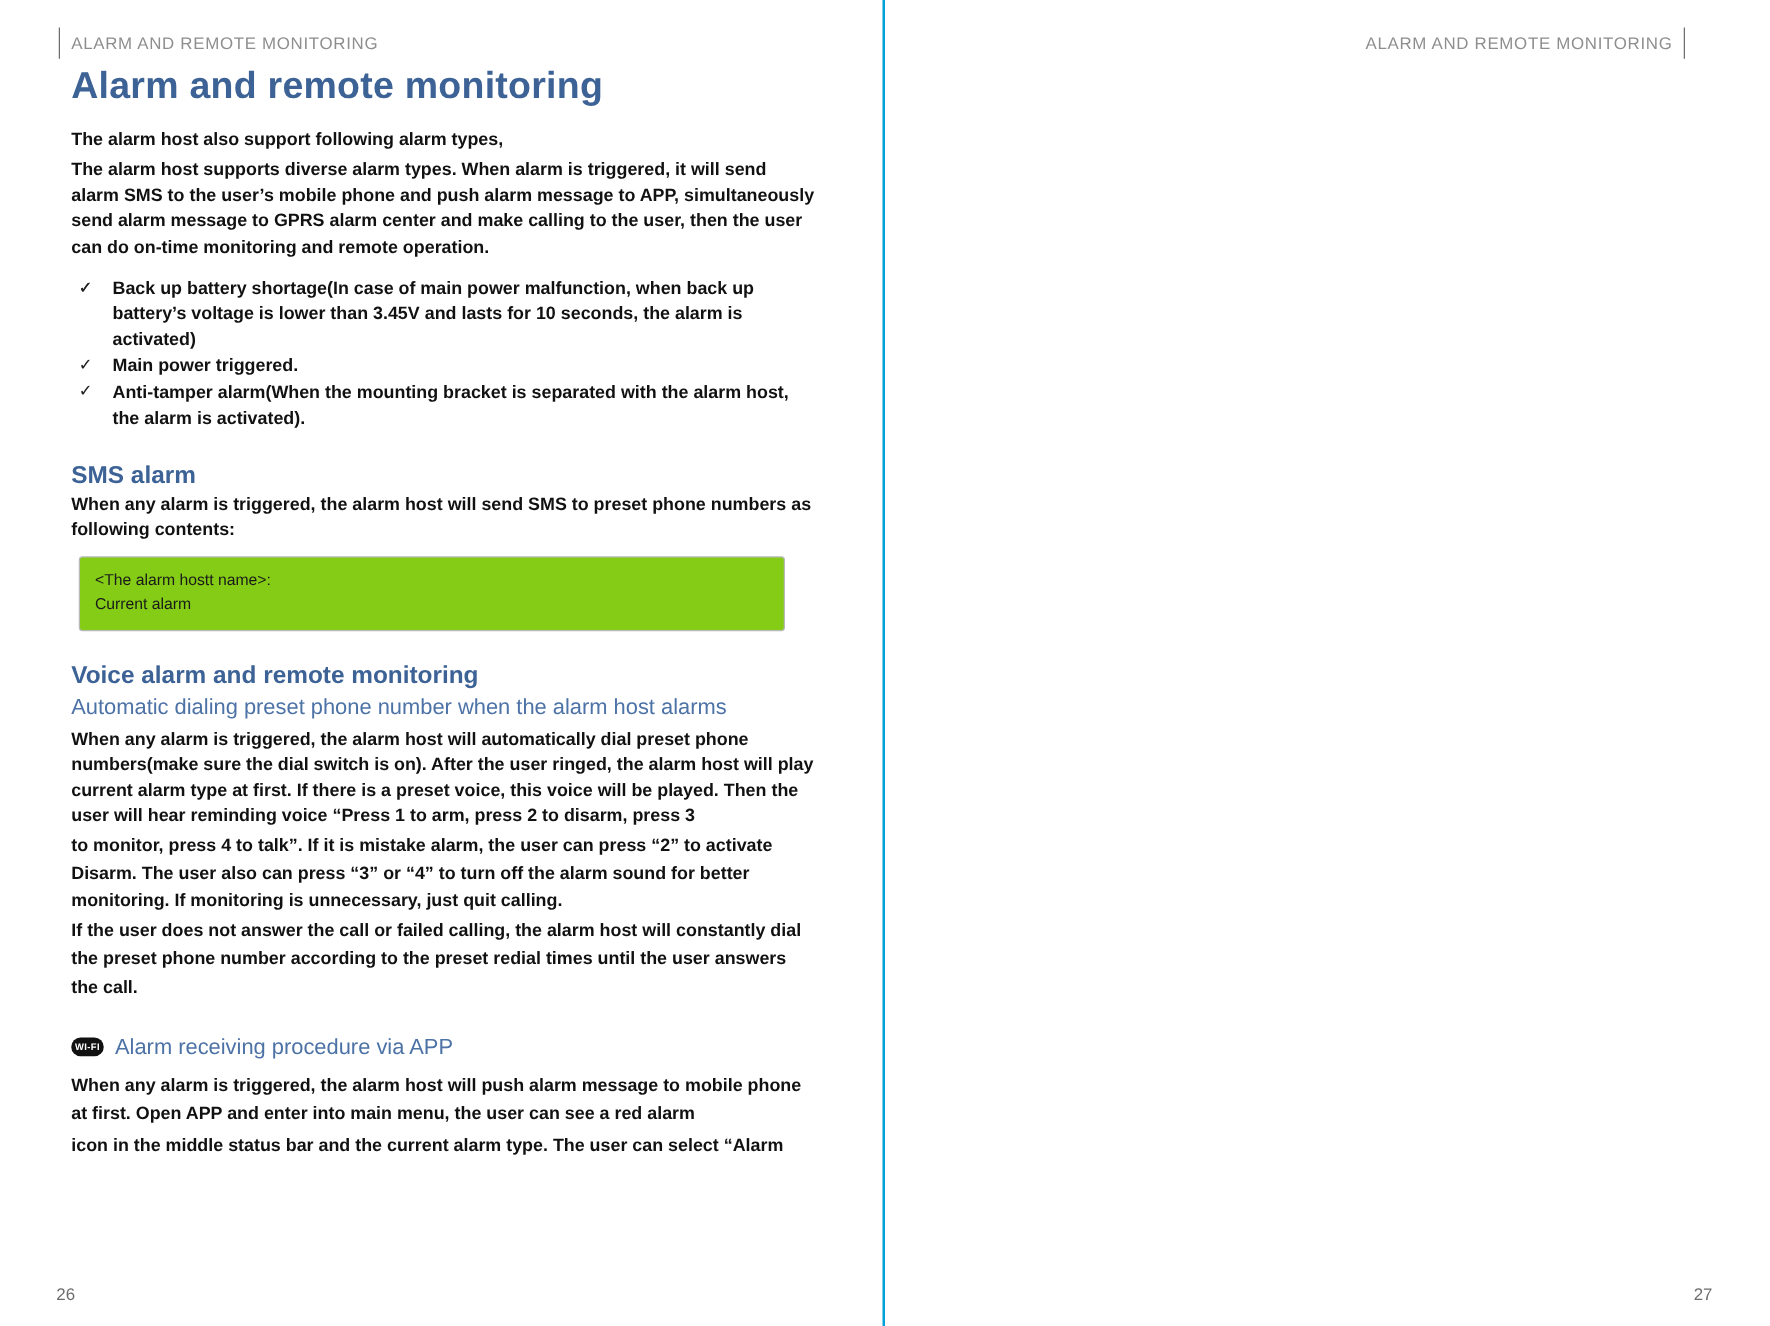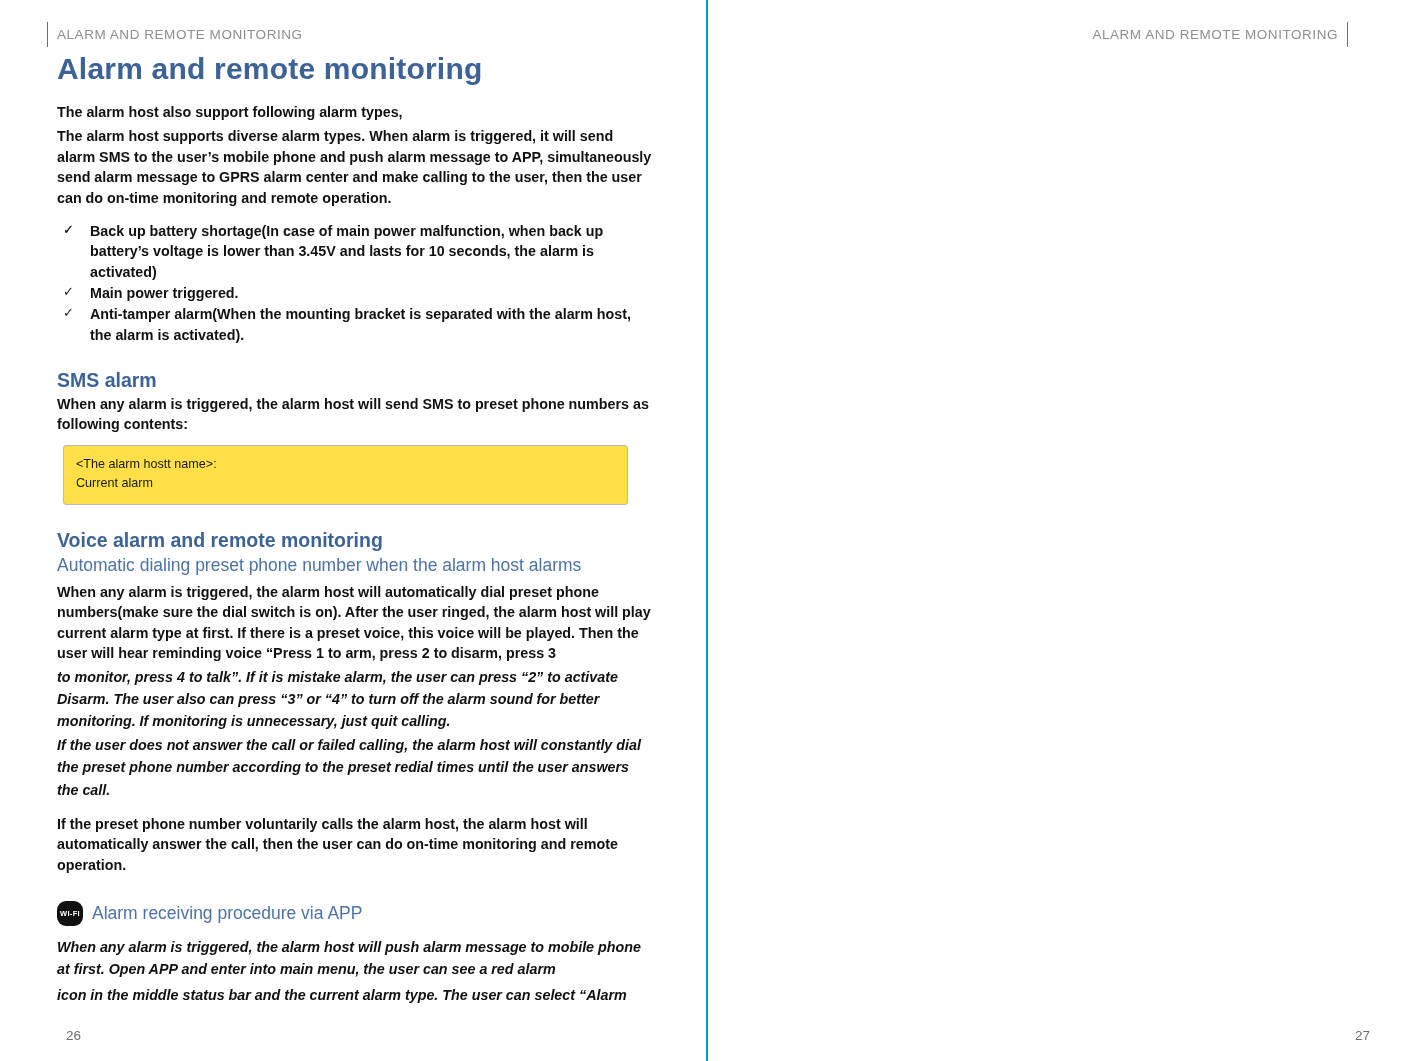--- a/index.html
+++ b/index.html
@@ -78,21 +78,21 @@
     line-height: 1.28;
   }
   p.body {
     font-size: 14.3px;
     font-weight: bold;
     line-height: 1.43;
     margin: 0 0 13px 0;
     color: #111;
   }
   p.body.tight { margin-bottom: 4px; }
-  p.body.loose { line-height: 1.55; font-style: italic; }
+  p.body.loose { line-height: 1.55; }
 
   ul.checks {
     list-style: none;
     margin: 0 0 4px 0;
     padding: 0;
   }
   ul.checks li {
     position: relative;
     padding-left: 33px;
     font-size: 14.3px;
@@ -110,21 +110,21 @@
     color: #222;
   }
 
   .sms-box {
     border: 1px solid #b9b9b9;
     border-radius: 3px;
     margin: 10px 0 6px 6px;
     padding: 9px 12px 11px 12px;
     width: 565px;
     box-sizing: border-box;
-    background: #fde047;
+    background: #84cc16;
   }
   .sms-box div {
     font-size: 12.6px;
     line-height: 1.5;
     color: #1a1a1a;
     font-weight: normal;
   }
 
   .icon-head {
     display: flex;
@@ -132,39 +132,38 @@
     gap: 9px;
     margin: 26px 0 10px 0;
   }
   .icon-head .htext {
     font-size: 17.5px;
     color: #4c72a6;
   }
 
   
   .wifi-badge {
-    width: 26px; height: 25px;
+    width: 26px; height: 15px;
     border-radius: 9px;
     background: #111;
     color: #fff;
     font-size: 7.5px;
     font-weight: bold;
     letter-spacing: .3px;
     display: flex;
     align-items: center;
     justify-content: center;
     flex: none;
   }
 
   .pagenum {
     position: absolute;
     bottom: 18px;
     font-size: 13.5px;
     color: #6d6d6d;
-    margin-left: 21px;
   }
   .pagenum.left  { left: 45px; }
   .pagenum.right { right: 46px; }
 </style>
 </head>
 <body>
 
 <div class="spine"></div>
 
 <div class="page" id="page-left">
@@ -206,21 +205,20 @@
       <div>&lt;The alarm hostt name&gt;:</div>
       <div>Current alarm</div>
     </div>
 
     <h2 class="sect">Voice alarm and remote monitoring</h2>
     <h3 class="subsect" style="margin-bottom:6px;">Automatic dialing preset phone number when the alarm host alarms</h3>
     <p class="body" style="margin-bottom:2px;">When any alarm is triggered, the alarm host will automatically dial preset phone numbers(make sure the dial switch is on). After the user ringed, the alarm host will play current alarm type at first. If there is a preset voice, this voice will be played. Then the user will hear reminding voice “Press 1 to arm, press 2 to disarm, press 3</p>
     <p class="body loose" style="margin-bottom:2px;">to monitor, press 4 to talk”. If it is mistake alarm, the user can press “2” to activate Disarm. The user also can press “3” or “4” to turn off the alarm sound for better monitoring. If monitoring is unnecessary, just quit calling.</p>
     <p class="body loose"> If the user does not answer the call or failed calling, the alarm host will constantly dial the preset phone number according to the preset redial times until the user answers the call.</p>
 
-    <p class="body">If the preset phone number voluntarily calls the alarm host, the alarm host will automatically answer the call, then the user can do on-time monitoring and remote operation.</p>
 
     <div class="icon-head">
       <span class="wifi-badge">
           <span>WI-FI</span>
         </span>
       <span class="htext">Alarm receiving procedure via APP</span>
     </div>
 
     <p class="body loose" style="margin-bottom:4px;">When any alarm is triggered, the alarm host will push alarm message to mobile phone at first. Open APP and enter into main menu, the user can see a red alarm</p>
     <p class="body loose" style="margin-bottom:10px;">icon in the middle status bar and the current alarm type. The user can select “Alarm</p>

